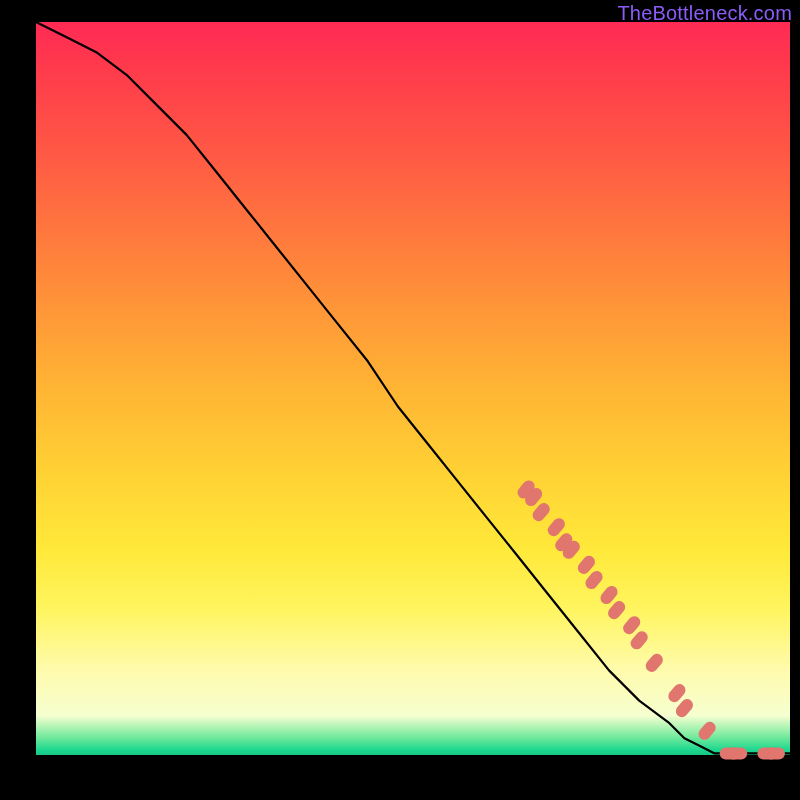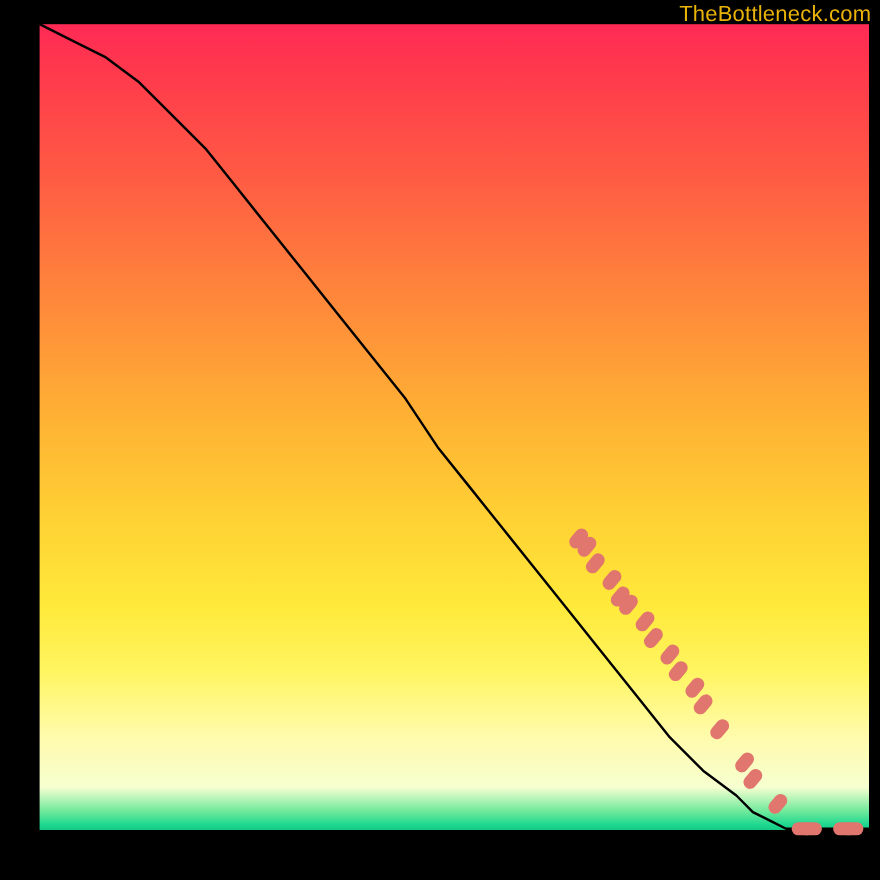--- a/index.html
+++ b/index.html
@@ -40,21 +40,21 @@
       #1ed890 96.5%,
       #16c884 97.2%,
       #000000 97.21%,
       #000000 100%
     );
   }
   .watermark {
     position: absolute;
     top: 2px;
     right: 8px;
-    color: #eab308;
+    color: #8b5cf6;
     font-size: 20px;
     font-weight: 500;
     letter-spacing: 0.2px;
     user-select: none;
   }
   svg.curve {
     position: absolute;
     left: 0;
     top: 0;
     width: 754px;

